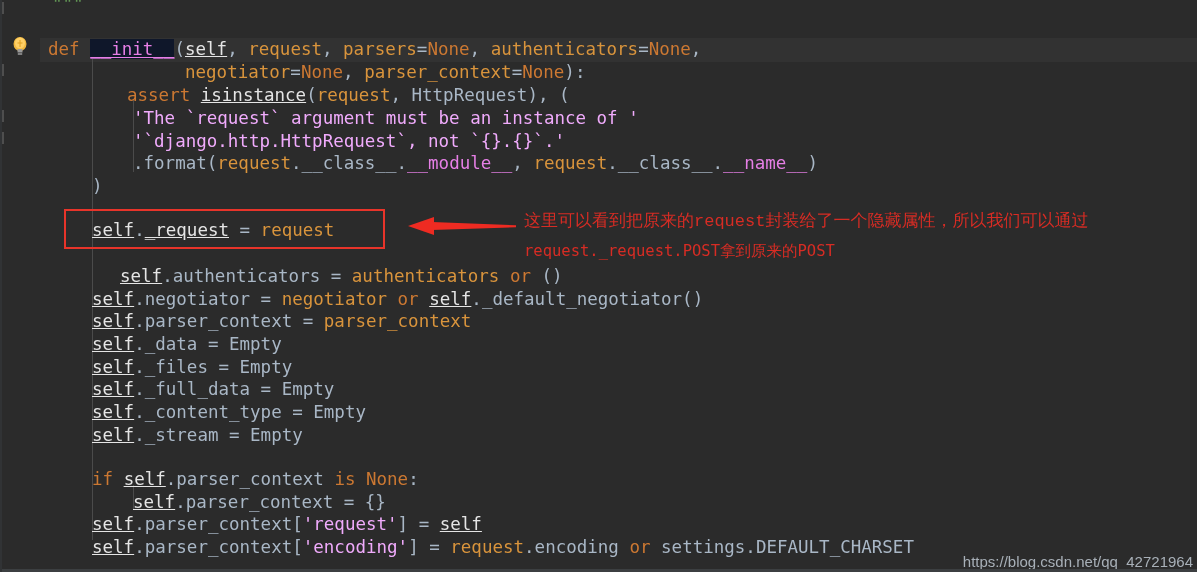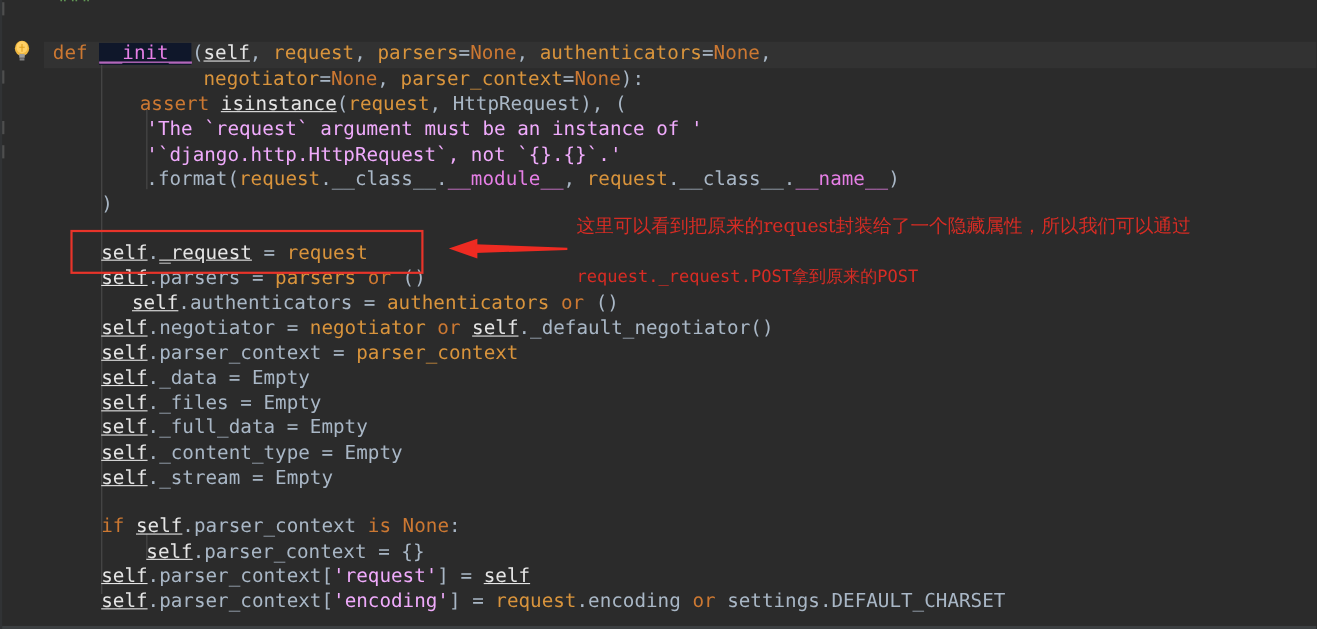--- a/index.html
+++ b/index.html
@@ -188,21 +188,20 @@
     <div class="line" style="top:107px; left:133px;"><span class="str">'The `request` argument must be an instance of '</span></div>
 
     <div class="line" style="top:130px; left:133px;"><span class="str">'`django.http.HttpRequest`, not `{}.{}`.'</span></div>
 
     <div class="line" style="top:152px; left:133px;"><span class="punc">.format(</span><span class="par">request</span><span class="punc">.</span><span class="id">__class__</span><span class="punc">.</span><span class="fn">__module__</span><span class="punc">, </span><span class="par">request</span><span class="punc">.</span><span class="id">__class__</span><span class="punc">.</span><span class="fn">__name__</span><span class="paren">)</span></div>
 
     <div class="line" style="top:175px; left:92px;"><span class="paren">)</span></div>
 
     <div class="line" style="top:219px; left:92px;"><span class="self">self</span><span class="punc">.</span><span class="self">_request</span><span class="punc"> = </span><span class="par">request</span></div>
 
-    <div class="line" style="top:242px; left:92px;"><span class="self">self</span><span class="punc">.</span><span class="id">parsers</span><span class="punc"> = </span><span class="par">parsers</span><span class="punc"> </span><span class="kw">or</span><span class="punc"> </span><span class="paren">()</span></div>
 
     <div class="line" style="top:265px; left:92px;padding-left:28px;"><span class="self">self</span><span class="punc">.</span><span class="id">authenticators</span><span class="punc"> = </span><span class="par">authenticators</span><span class="punc"> </span><span class="kw">or</span><span class="punc"> </span><span class="paren">()</span></div>
 
     <div class="line" style="top:288px; left:92px;"><span class="self">self</span><span class="punc">.</span><span class="id">negotiator</span><span class="punc"> = </span><span class="par">negotiator</span><span class="punc"> </span><span class="kw">or</span><span class="punc"> </span><span class="self">self</span><span class="punc">.</span><span class="id">_default_negotiator</span><span class="paren">()</span></div>
 
     <div class="line" style="top:310px; left:92px;"><span class="self">self</span><span class="punc">.</span><span class="id">parser_context</span><span class="punc"> = </span><span class="par">parser_context</span></div>
 
     <div class="line" style="top:356px; left:92px;"><span class="self">self</span><span class="punc">.</span><span class="id">_files</span><span class="punc"> = </span><span class="id">Empty</span></div>
 
     <div class="line" style="top:333px; left:92px;"><span class="self">self</span><span class="punc">.</span><span class="id">_data</span><span class="punc"> = </span><span class="id">Empty</span></div>
@@ -223,20 +222,21 @@
 
   </div>
 
   <div class="redbox" style="left:64px; top:209px; width:321px; height:40px;"></div>
 
   <svg class="arrow" style="left:408px; top:214px;" width="108" height="24" viewBox="0 0 108 24">
     <polygon points="0,12 26,3 26,21" fill="#ee2b22"></polygon>
     <polygon points="24,8 108,11.2 108,13.2 24,16" fill="#ee2b22"></polygon>
   </svg>
 
-  <div class="ann-text" style="left:524px; top:193px;">这里可以看到把原来的request封装给了一个隐藏属性，所以我们可以通过</div>
+  <div class="ann-text" style="left:524px; top:209px;font-family:Liberation Mono, monospace;">这里可以看到把原来的request封装给了一个隐藏属性，所以我们可以通过</div>
   <div class="ann-text mono-part" style="left:524px; top:238px;">request._request.POST拿到原来的POST</div>
 
+  <div class="watermark">https://blog.csdn.net/qq_42721964</div>
 
   <div class="bottom-strip"></div>
   <div class="left-edge-strip"></div>
 
 </div>
 
 </body></html>

